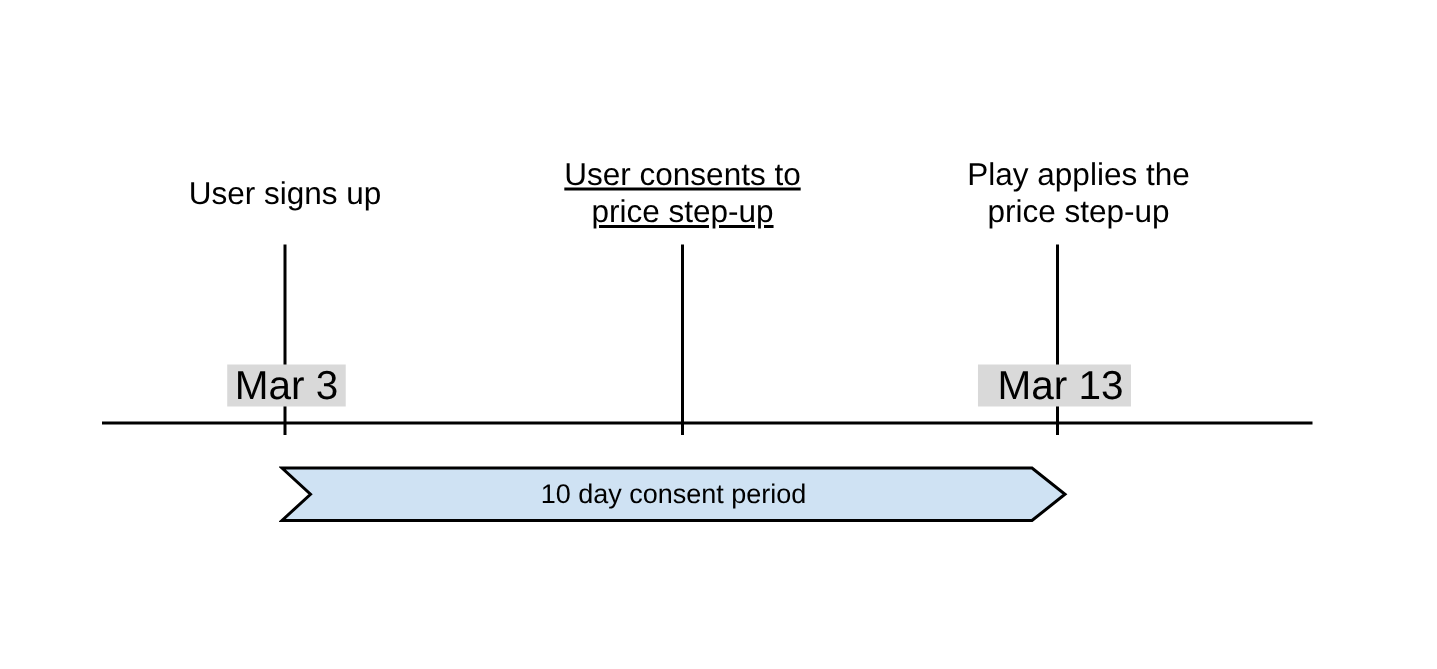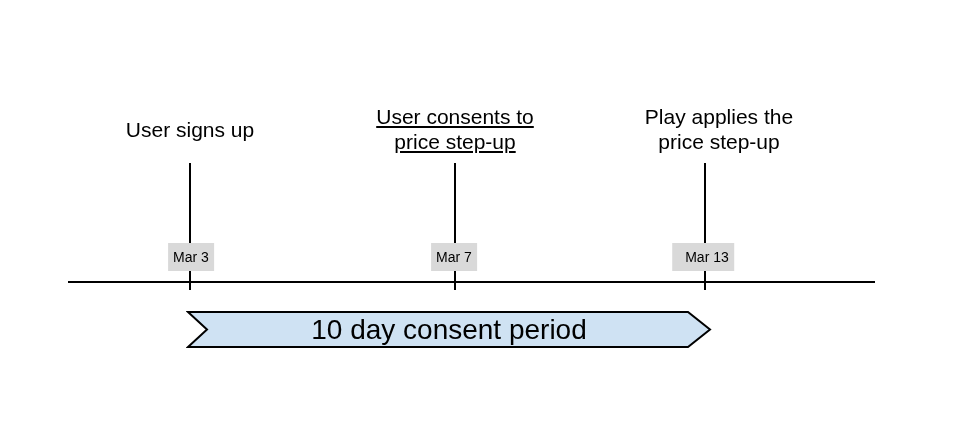--- a/index.html
+++ b/index.html
@@ -61,21 +61,21 @@
   .event-label.e3 { left: 719px; }
   
   .date-badge {
     position: absolute;
     top: 243px;
     transform: translateX(-50%);
     background: var(--date-bg);
     height: 28px;
     line-height: 28px;
     padding: 0 5px;
-    font-size: 14px;
+    font-size: 27px;
     white-space: nowrap;
     z-index: 2;
     color: var(--text);
   }
   .date-badge.e1 { left: 191px; }
   .date-badge.e2 { left: 454px; }
   .date-badge.e3 { left: 703px; padding-left: 13px; }
   
   .banner-svg {
     position: absolute;
@@ -93,42 +93,41 @@
   }
   .banner-label {
     position: absolute;
     left: 188px;
     top: 312px;
     width: 522px;
     height: 35px;
     display: flex;
     align-items: center;
     justify-content: center;
-    font-size: 28px;
+    font-size: 18px;
     z-index: 2;
     color: var(--text);
   }
 </style>
 </head>
 <body>
 
 <div class="canvas">
 
   <div class="event-label e1">User signs up</div>
   <div class="event-label e2">User consents to
 price step-up</div>
   <div class="event-label e3">Play applies the
 price step-up</div>
 
   <div class="tick e1"></div>
   <div class="tick e2"></div>
   <div class="tick e3"></div>
 
   <div class="date-badge e1">Mar 3</div>
-  <div class="date-badge e2">Mar 7</div>
   <div class="date-badge e3">Mar 13</div>
 
   <div class="axis"></div>
 
   <svg class="banner-svg" viewBox="0 0 526 39" aria-hidden="true">
     <polygon class="banner-shape" points="2,2 502,2 524,19.5 502,37 2,37 21,19.5"></polygon>
   </svg>
   <div class="banner-label">10 day consent period</div>
 
 </div>

